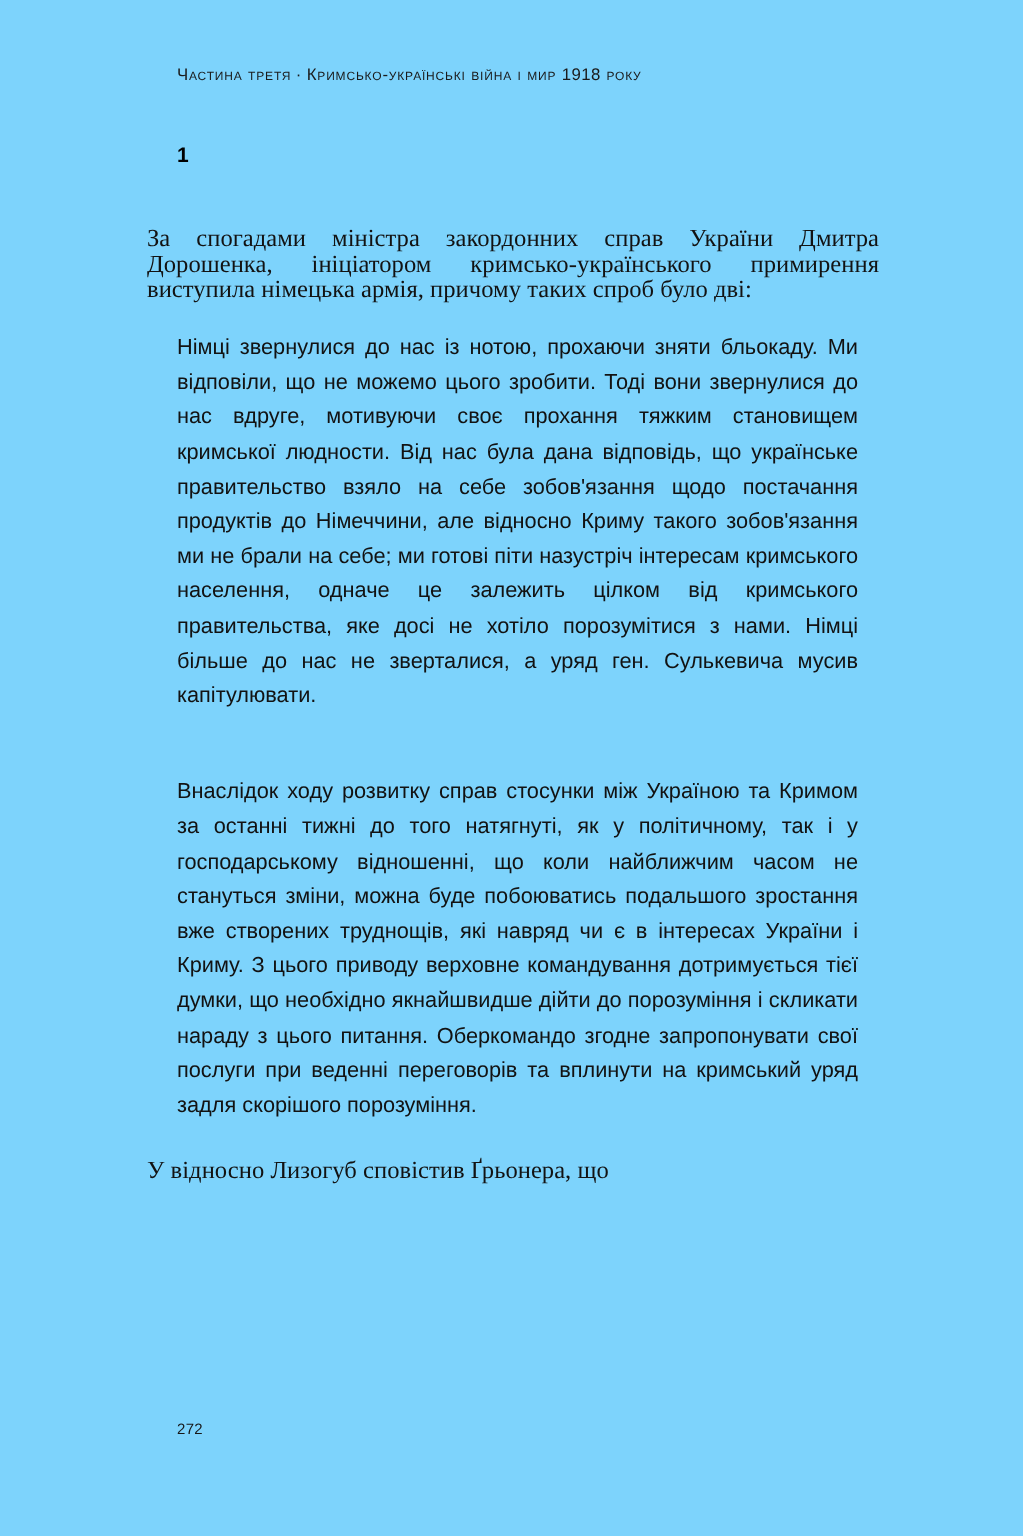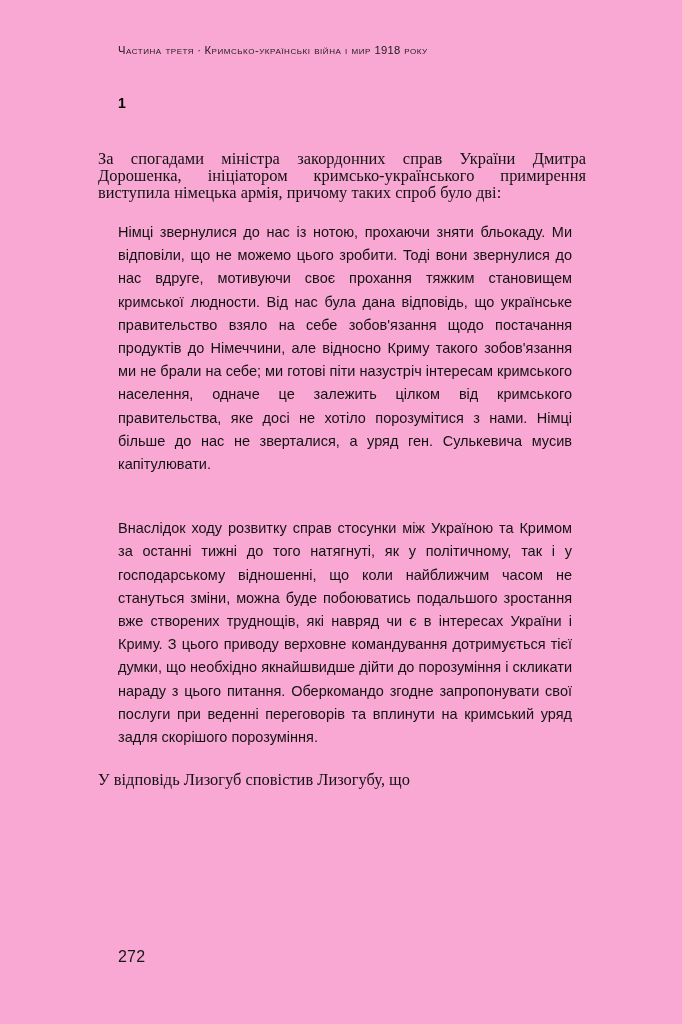--- a/index.html
+++ b/index.html
@@ -12,21 +12,21 @@
     height: 1024px;
     position: relative;
     overflow: hidden;
     font-family: "Liberation Serif", serif;
     color: #000000;
   }
 
   .page {
     position: absolute;
     inset: 0;
-    background: #f9a8d4;
+    background: #7dd3fc;
   }
 
   
   .running-head {
     position: absolute;
     left: 118px;
     top: 44px;
     width: 470px;
     font-family: "Liberation Sans", sans-serif;
     font-size: 11.2px;
@@ -93,21 +93,21 @@
   .gap-quote-to-par { height: 21px; }
   .gap-par-to-quote2 { height: 20px; }
   .gap-quote2-to-par { height: 22px; }
 
   
   .folio {
     position: absolute;
     left: 118px;
     top: 948px;
     font-family: "Liberation Sans", sans-serif;
-    font-size: 16px;
+    font-size: 10px;
     color: #171717;
     letter-spacing: 0.2px;
   }
 </style>
 </head>
 <body>
 
 <div class="page">
 
   <div class="running-head">
@@ -128,19 +128,19 @@
 
     <div class="gap-quote-to-par"></div>
 
 
     <div class="gap-par-to-quote2"></div>
 
     <p class="quote">Внаслідок ходу розвитку справ стосунки між Україною та Кримом за останні тижні до того натягнуті, як у політичному, так і у господарському відношенні, що коли найближчим часом не стануться зміни, можна буде побоюватись подальшого зростання вже створених труднощів, які навряд чи є в інтересах України і Криму. З цього приводу верховне командування дотримується тієї думки, що необхідно якнайшвидше дійти до порозуміння і скликати нараду з цього питання. Оберкомандо згодне запропонувати свої послуги при веденні переговорів та вплинути на кримський уряд задля скорішого порозуміння.</p>
 
     <div class="gap-quote2-to-par"></div>
 
-    <p class="body-par">У відповідь Лизогуб сповістив Лизогубу, що</p>
+    <p class="body-par">У відносно Лизогуб сповістив Ґрьонера, що</p>
 
   </div>
 
   <div class="folio">272</div>
 
 </div>
 
 </body></html>

